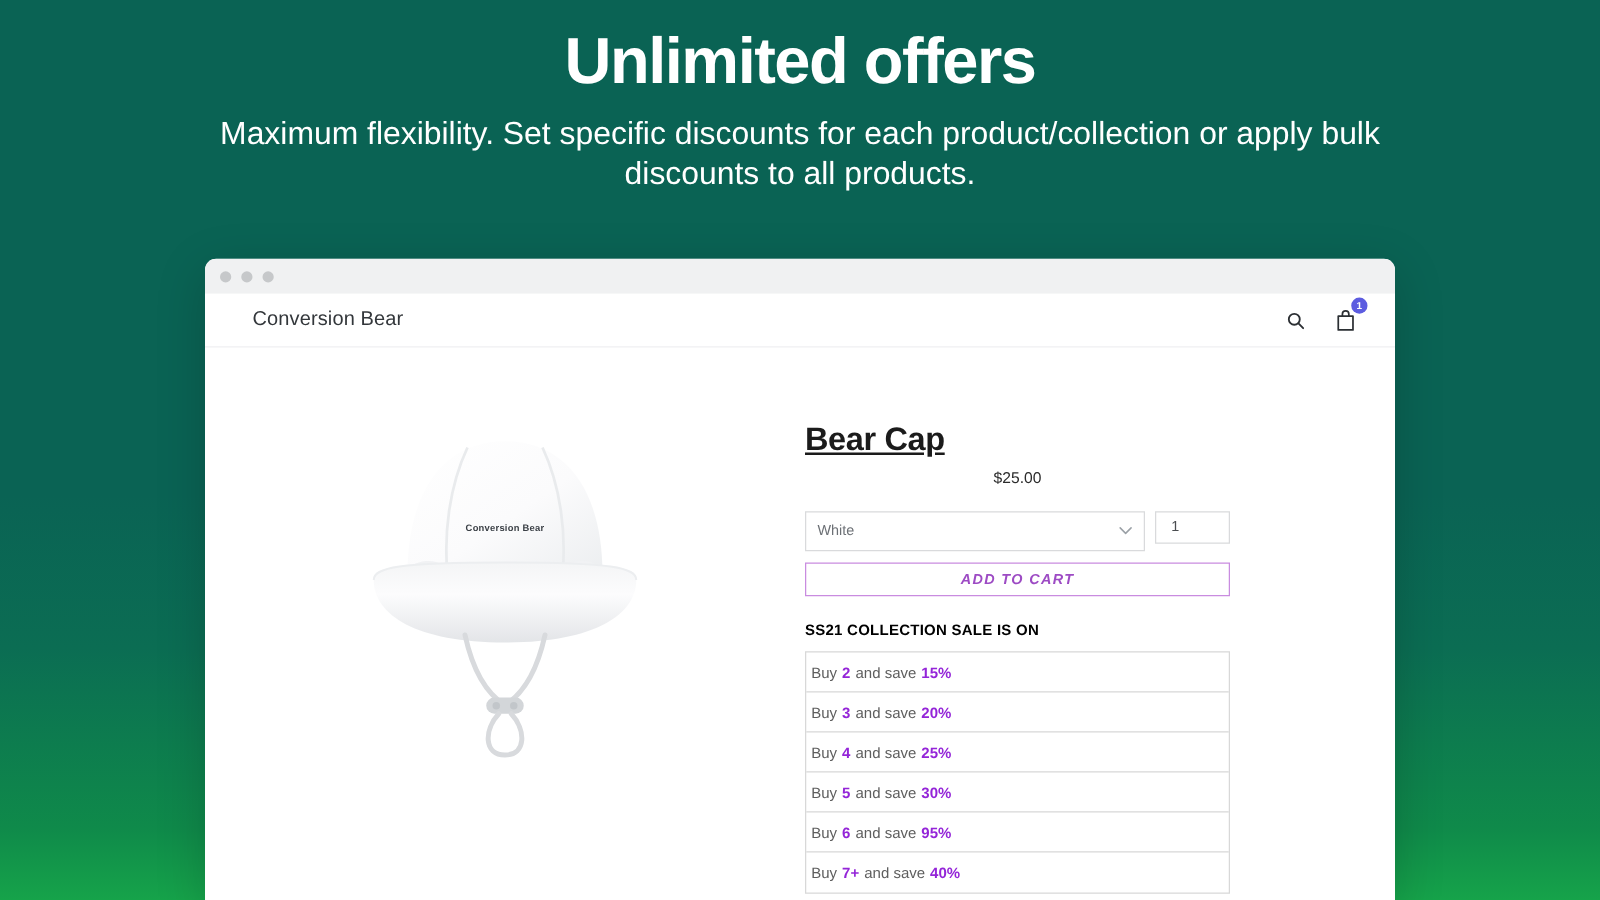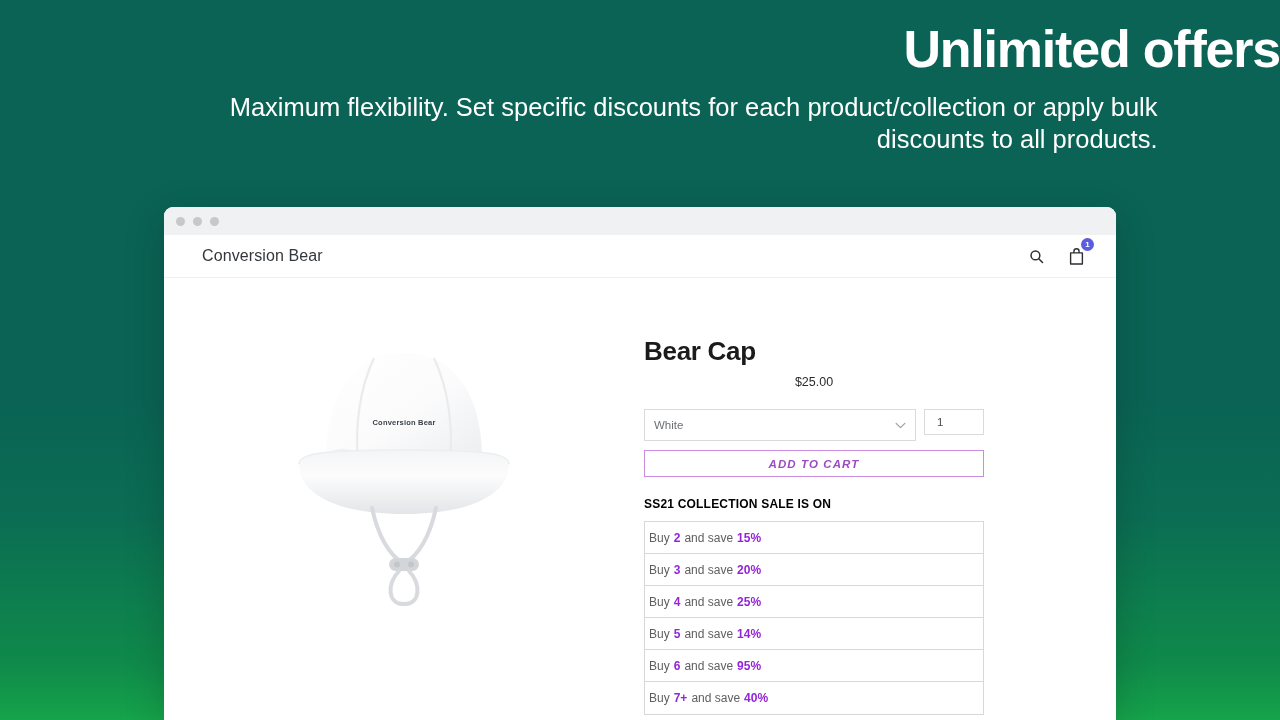--- a/index.html
+++ b/index.html
@@ -17,21 +17,21 @@
         #0a6354 55%,
         #0b6d53 72%,
         #0f8a4a 92%,
         #16a34a 100%);
     position: relative;
   }
 
   
   .hero {
     padding-top: 20px;
-    text-align: right;
+    text-align: center;
     color: #ffffff;
   }
 
   .hero-title {
     font-size: 52px;
     font-weight: 700;
     letter-spacing: -1.2px;
     line-height: 1.12;
     color: #ffffff;
   }
@@ -133,20 +133,21 @@
   .info {
     width: 340px;
     padding-top: 12px;
   }
 
   .product-title {
     font-size: 26px;
     font-weight: 700;
     color: #1b1b1b;
     letter-spacing: -0.3px;
+    text-decoration: underline;
   }
   .product-price {
     margin-top: 8px;
     font-size: 12.5px;
     color: #2b2b2b;
     text-align: center;
   }
 
   .selectors {
     margin-top: 20px;
@@ -348,21 +349,21 @@
         <div class="tier">
           <span class="txt">Buy</span>
             <b>4</b>
             <span class="txt">and save</span>
             <b>25%</b>
         </div>
         <div class="tier">
           <span class="txt">Buy</span>
             <b>5</b>
             <span class="txt">and save</span>
-            <b>14%</b>
+            <b>30%</b>
         </div>
         <div class="tier">
           <span class="txt">Buy</span>
             <b>6</b>
             <span class="txt">and save</span>
             <b>95%</b>
         </div>
         <div class="tier">
           <span class="txt">Buy</span>
             <b>7+</b>

